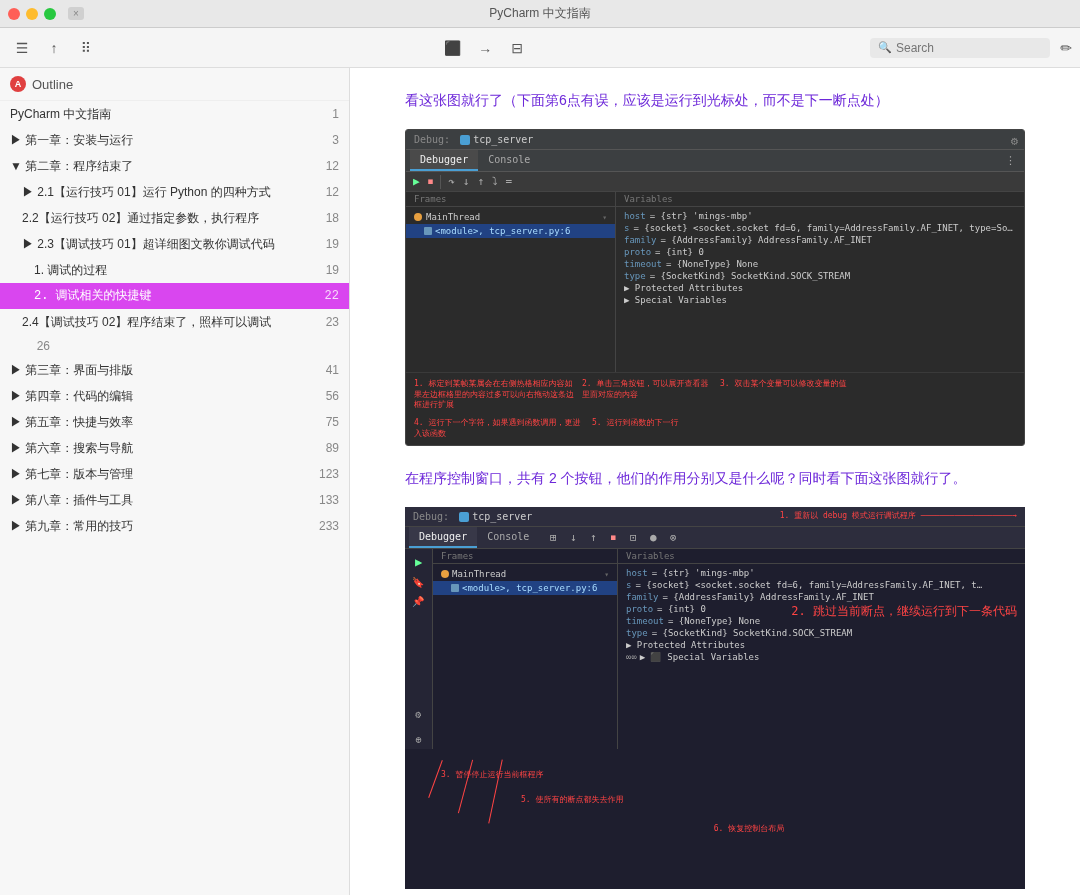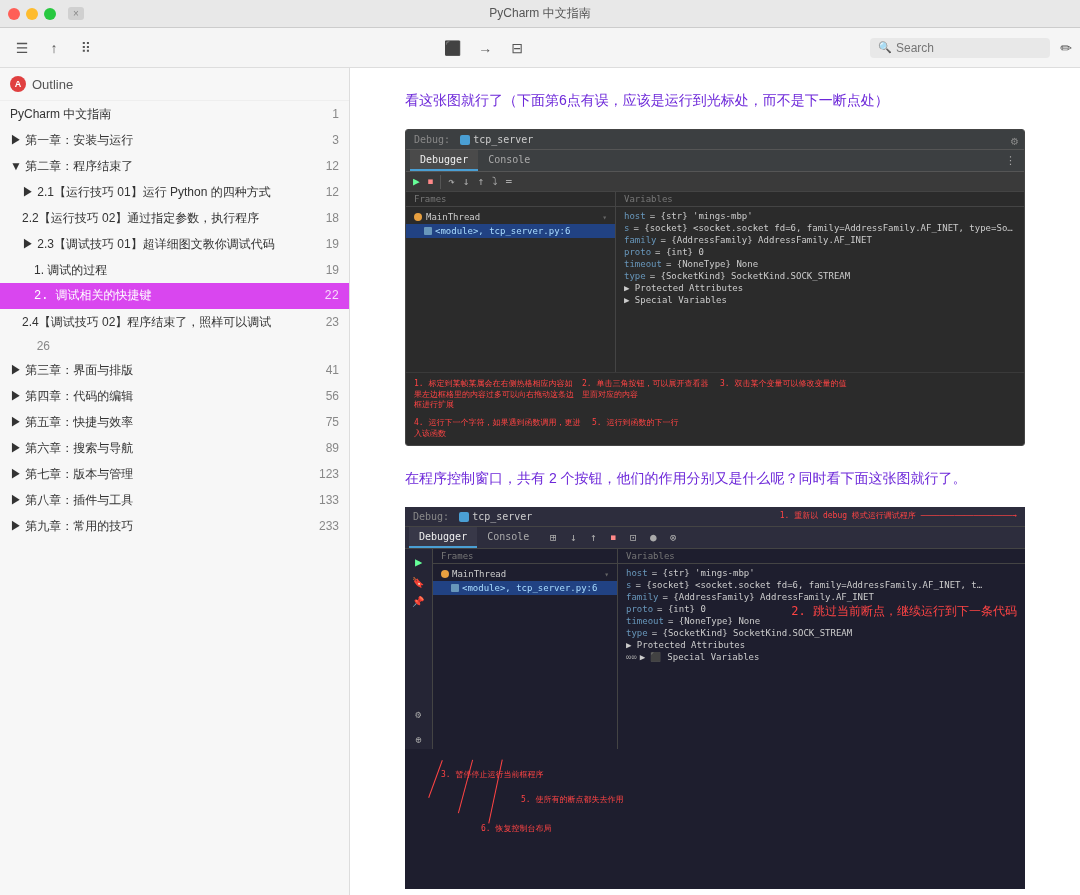--- a/index.html
+++ b/index.html
@@ -352,21 +352,21 @@
               </div>
 
               <div style="position:absolute;right:8px;top:55px;color:#ff4444;font-size:12px;line-height:1.3;">2. 跳过当前断点，继续运行到下一条代码</div>
             </div>
           </div>
 
           <div style="background:#1e1e2e;padding:10px 8px 12px 36px;position:relative;min-height:140px;">
             <div style="display:flex;flex-direction:column;gap:6px;">
               <span style="font-size:8px;color:#ff4444;display:block;margin-top:10px;">3. 暂停停止运行当前框程序</span>
               <span style="font-size:8px;color:#ff4444;display:block;margin-top:8px;margin-left:80px;">5. 使所有的断点都失去作用</span>
-              <span style="font-size:8px;color:#ff4444;display:block;margin-top:12px;margin-left:40px;">6. 恢复控制台布局</span>
+              <span style="font-size:8px;color:#ff4444;display:block;margin-top:12px;margin-left:40px;text-align:center;">6. 恢复控制台布局</span>
             </div>
 
             <div style="position:absolute;left:30px;top:10px;width:1px;height:40px;background:#ff4444;transform:rotate(20deg);"></div>
             <div style="position:absolute;left:60px;top:10px;width:1px;height:55px;background:#ff4444;transform:rotate(15deg);"></div>
             <div style="position:absolute;left:90px;top:10px;width:1px;height:65px;background:#ff4444;transform:rotate(12deg);"></div>
           </div>
         </div>
       </div>
 
     </div>

